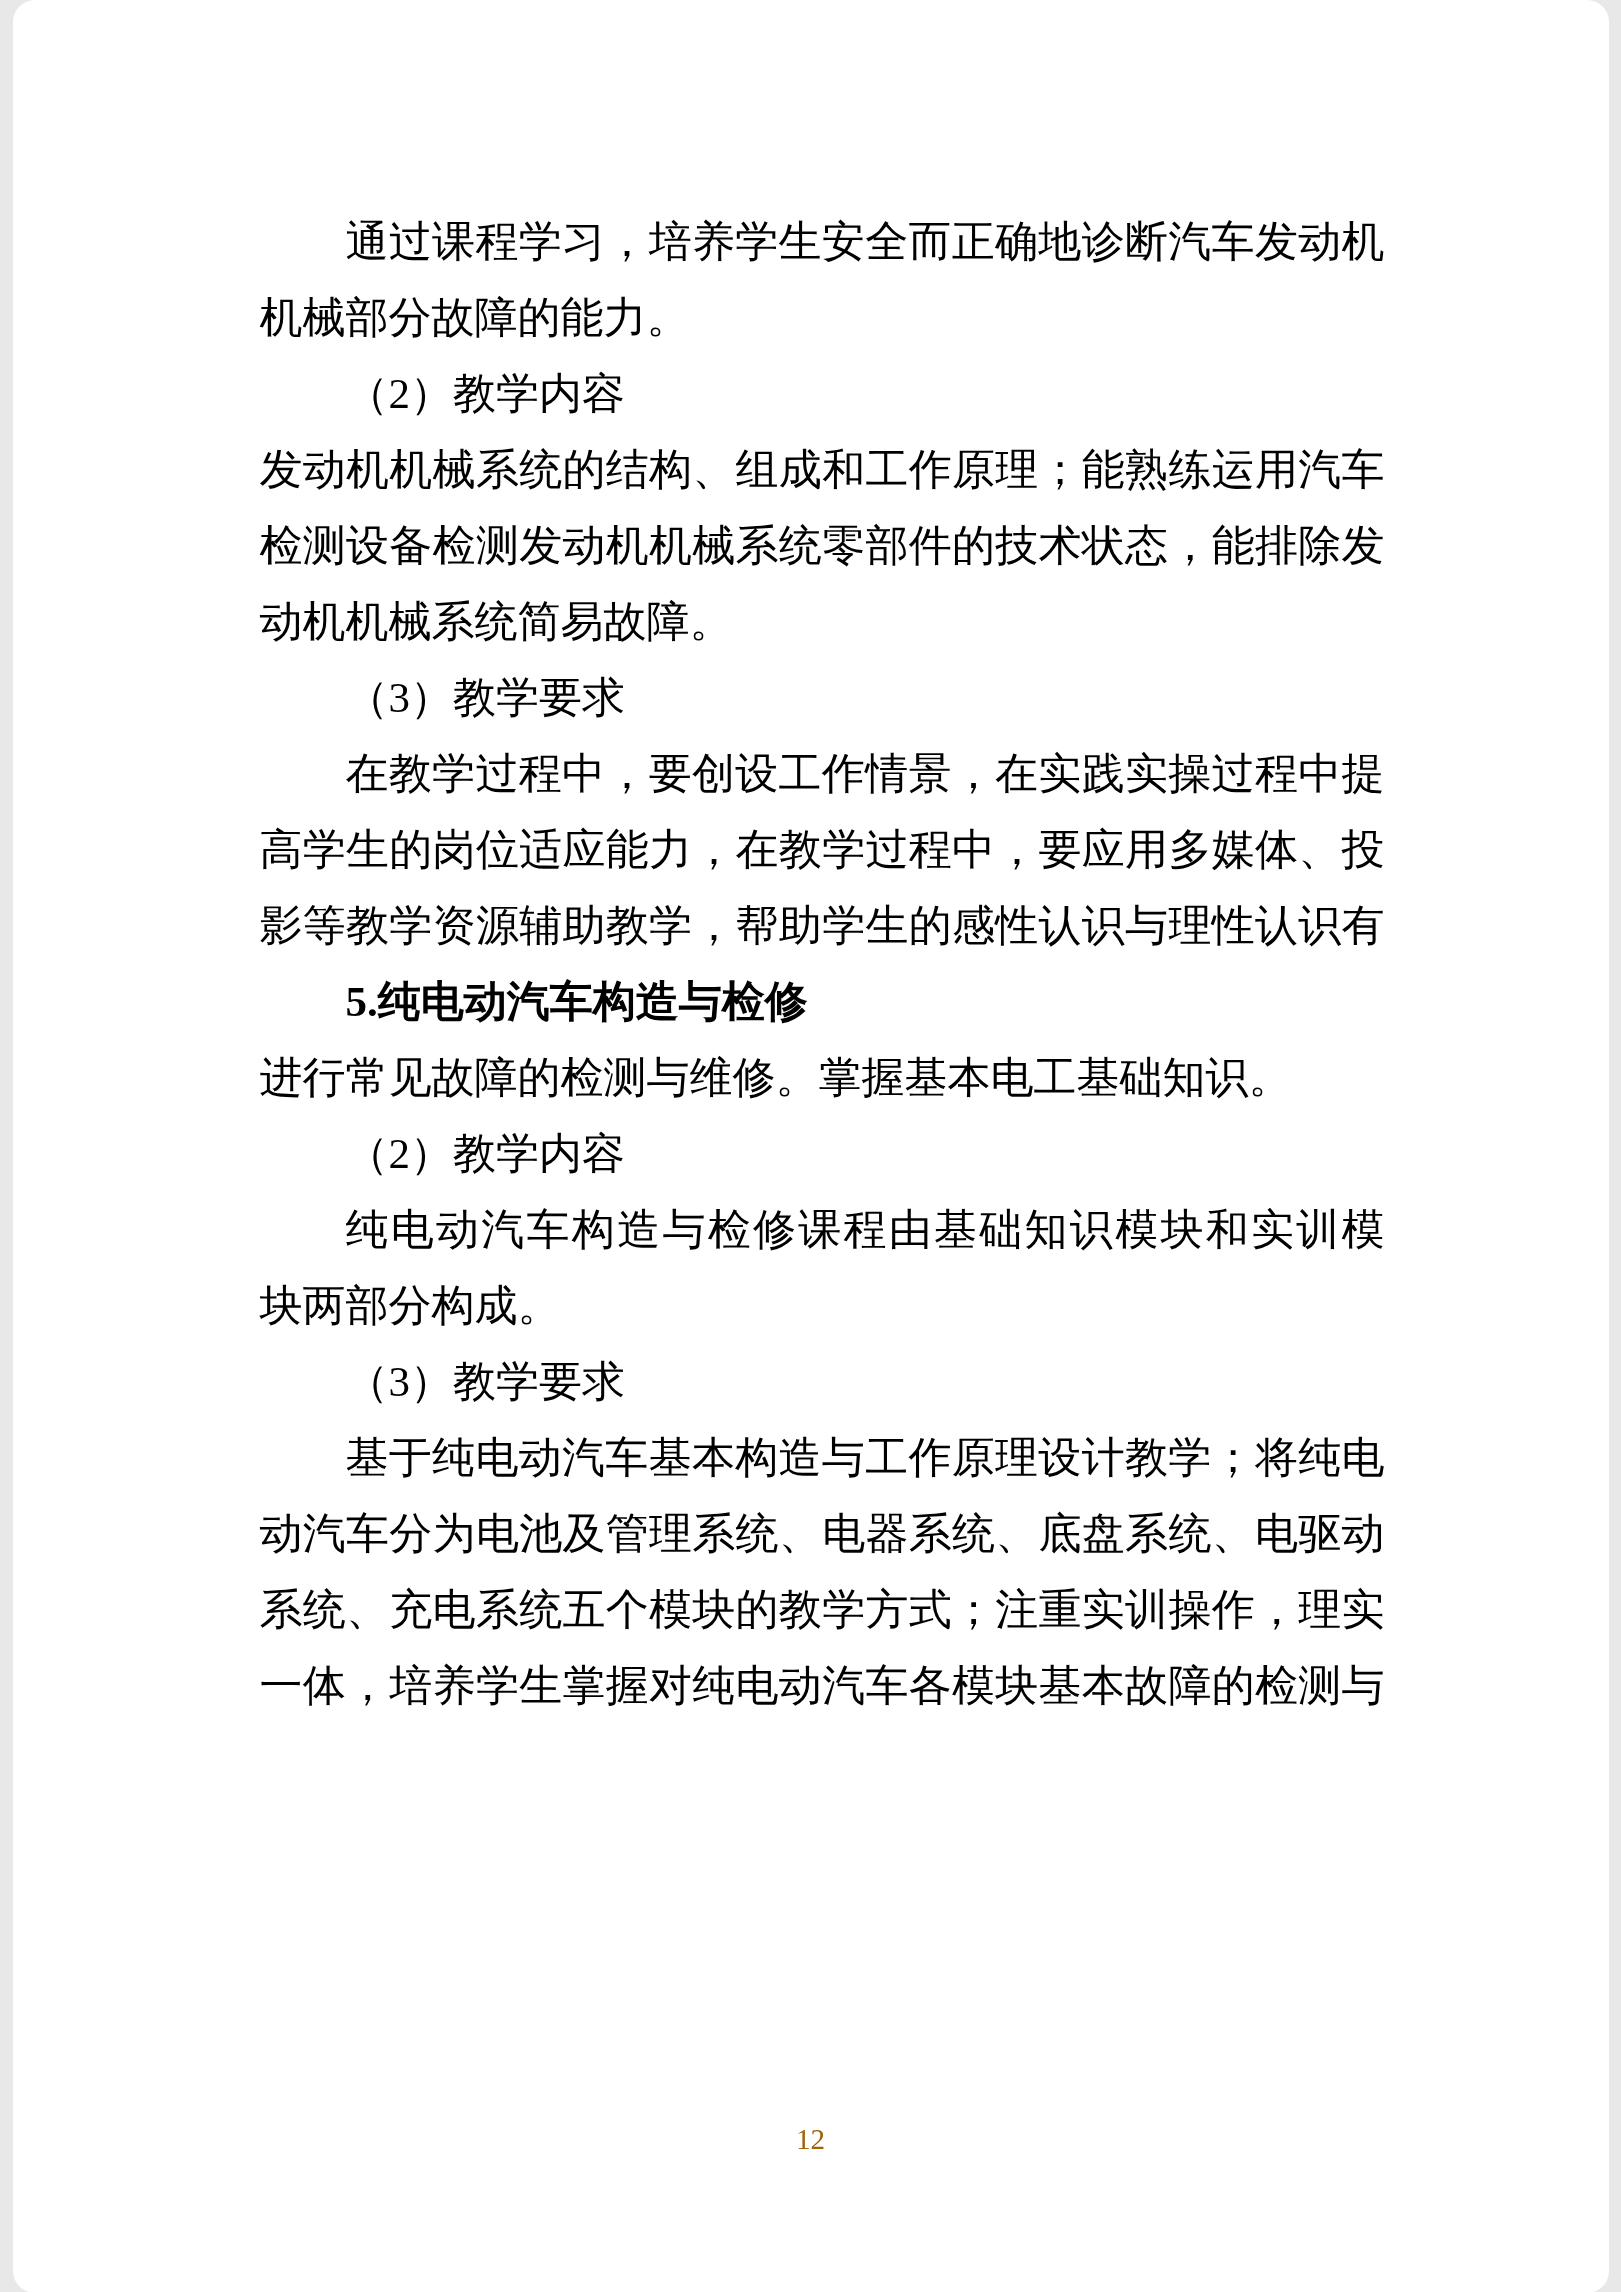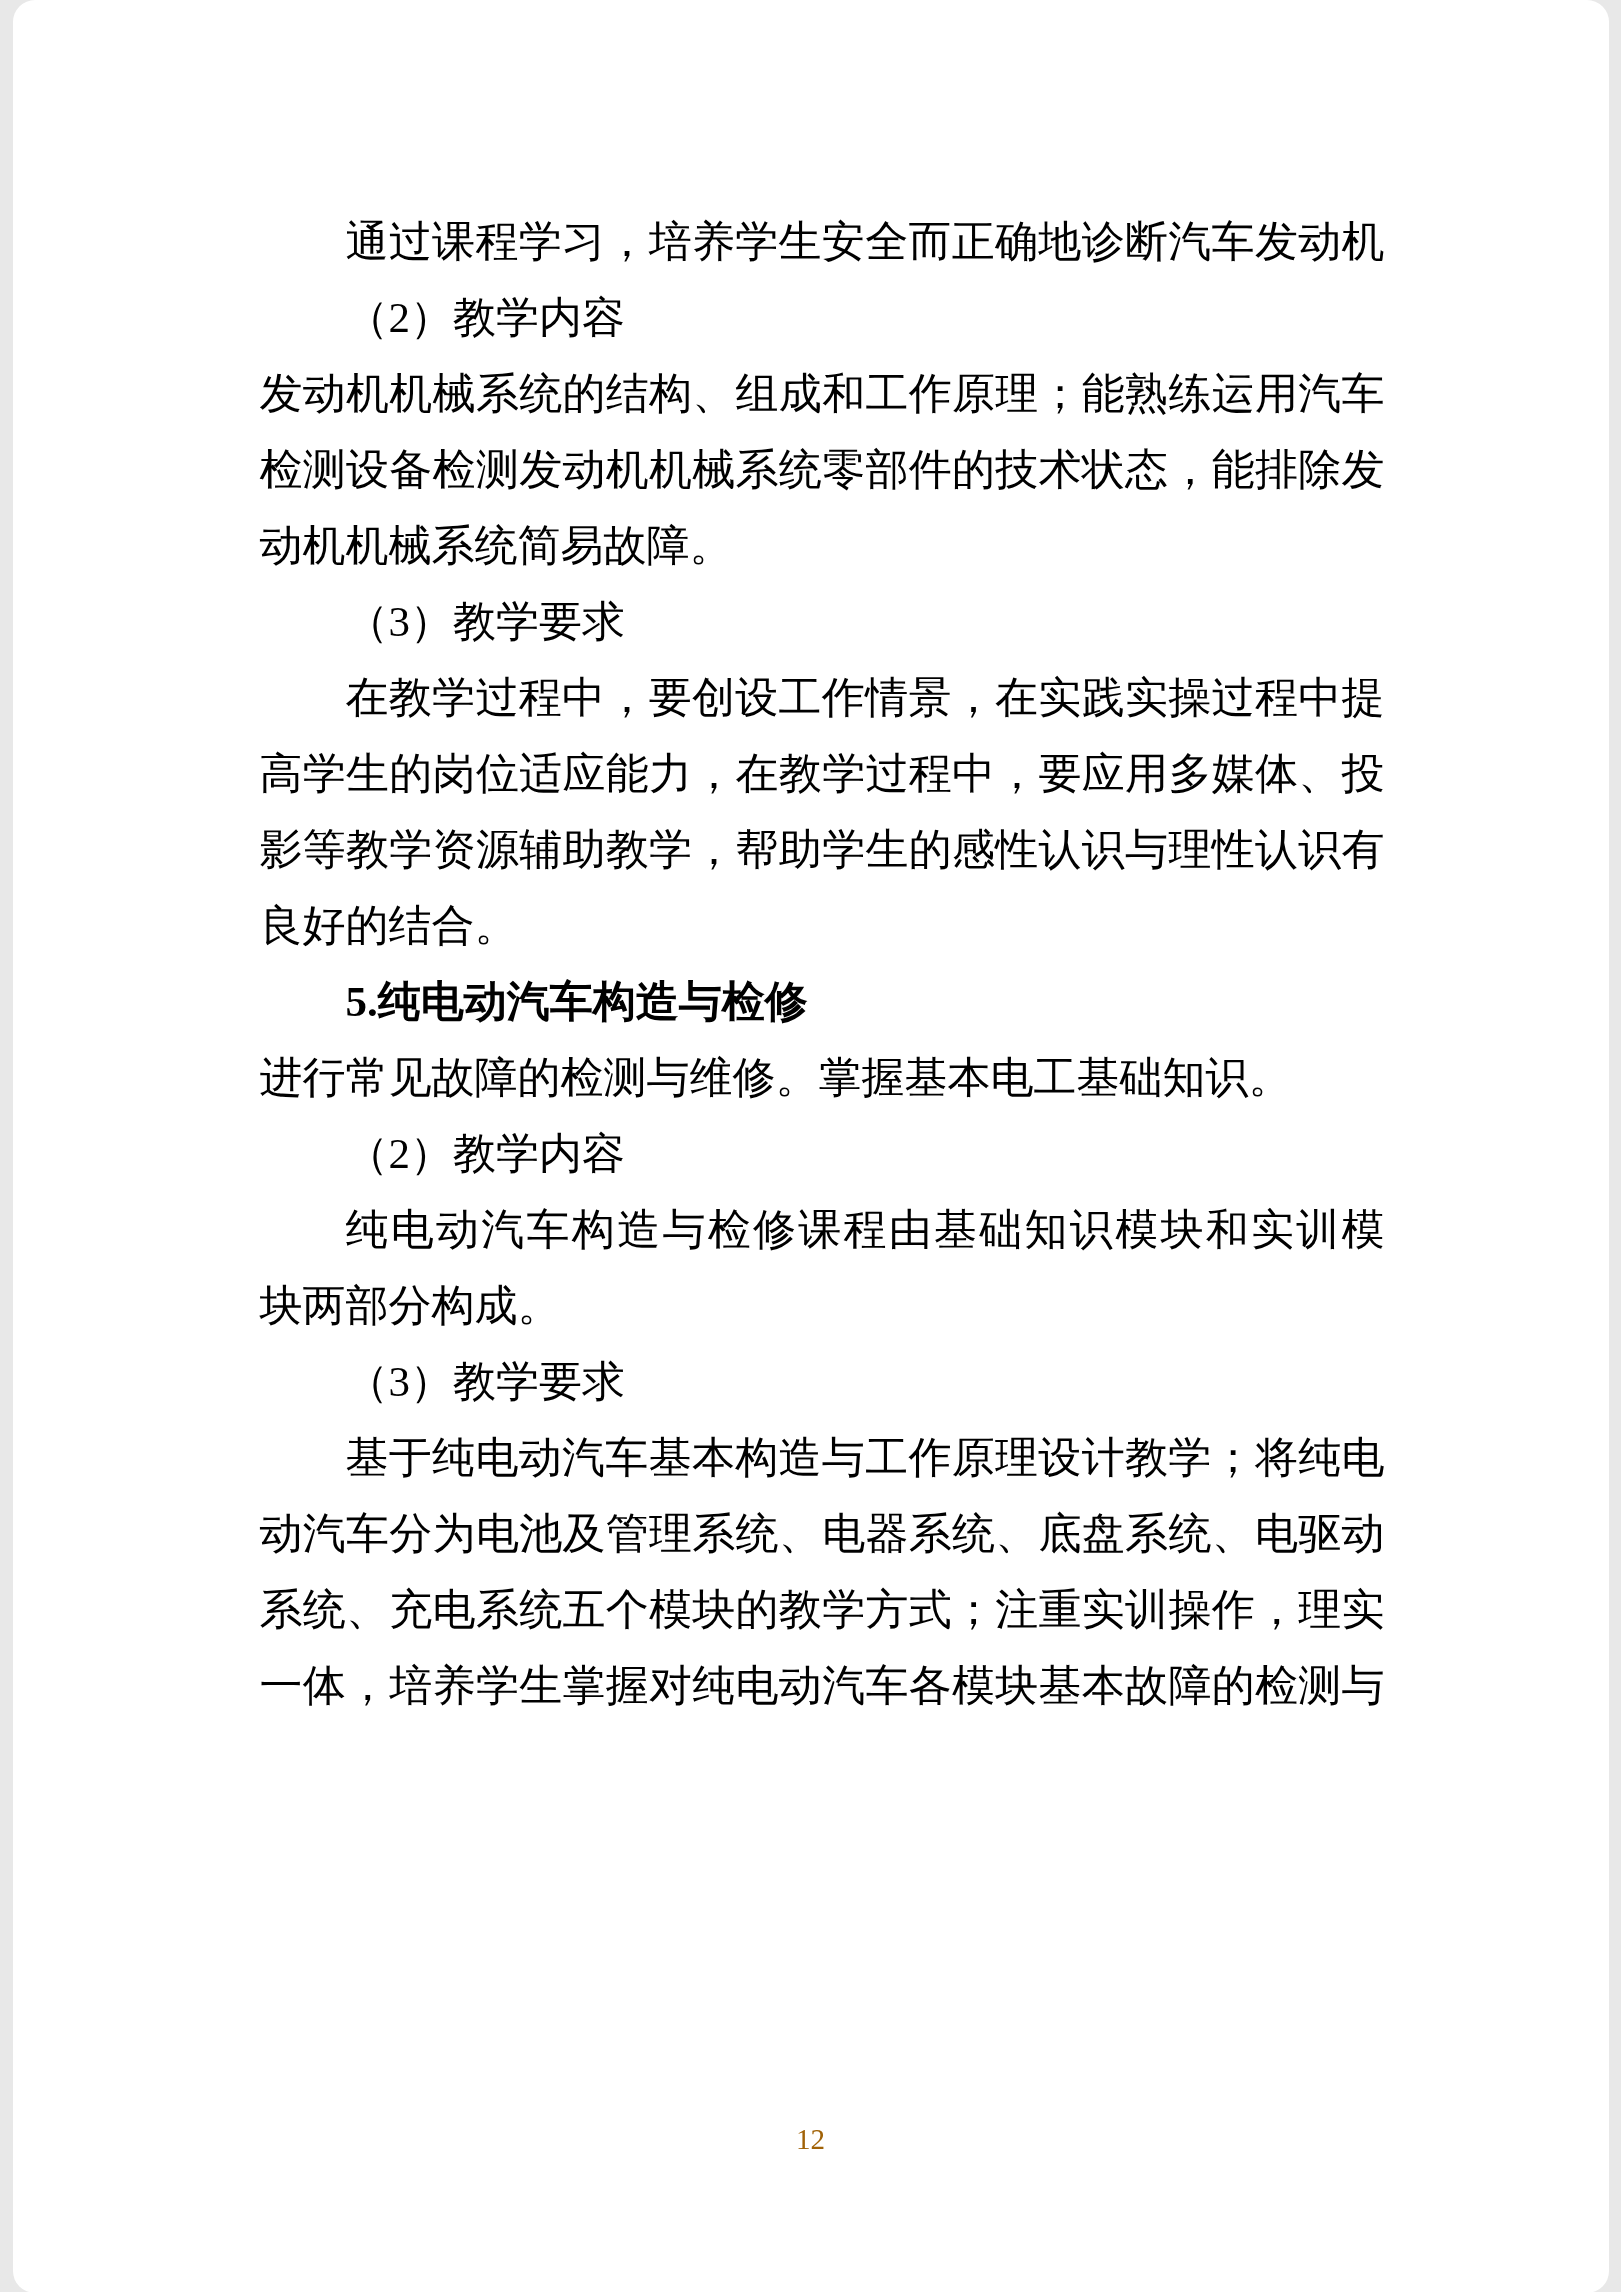--- a/index.html
+++ b/index.html
@@ -58,29 +58,29 @@
     font-family: "Liberation Serif", "DejaVu Serif", serif;
     color: #a16207;
   }
 </style>
 </head>
 <body>
 
 <div class="page">
   <div class="text-block">
     <div class="line i j">通过课程学习，培养学生安全而正确地诊断汽车发动机</div>
+    <div class="line">机械部分故障的能力。</div>
     <div class="line i">（2）教学内容</div>
     <div class="line j">发动机机械系统的结构、组成和工作原理；能熟练运用汽车</div>
     <div class="line j">检测设备检测发动机机械系统零部件的技术状态，能排除发</div>
     <div class="line">动机机械系统简易故障。</div>
     <div class="line i">（3）教学要求</div>
     <div class="line i j">在教学过程中，要创设工作情景，在实践实操过程中提</div>
     <div class="line j">高学生的岗位适应能力，在教学过程中，要应用多媒体、投</div>
     <div class="line j">影等教学资源辅助教学，帮助学生的感性认识与理性认识有</div>
-    <div class="line">良好的结合。</div>
     <div class="line i b">5.纯电动汽车构造与检修</div>
     <div class="line">进行常见故障的检测与维修。掌握基本电工基础知识。</div>
     <div class="line i">（2）教学内容</div>
     <div class="line i j">纯电动汽车构造与检修课程由基础知识模块和实训模</div>
     <div class="line">块两部分构成。</div>
     <div class="line i">（3）教学要求</div>
     <div class="line i j">基于纯电动汽车基本构造与工作原理设计教学；将纯电</div>
     <div class="line j">动汽车分为电池及管理系统、电器系统、底盘系统、电驱动</div>
     <div class="line j">系统、充电系统五个模块的教学方式；注重实训操作，理实</div>
     <div class="line j">一体，培养学生掌握对纯电动汽车各模块基本故障的检测与</div>

